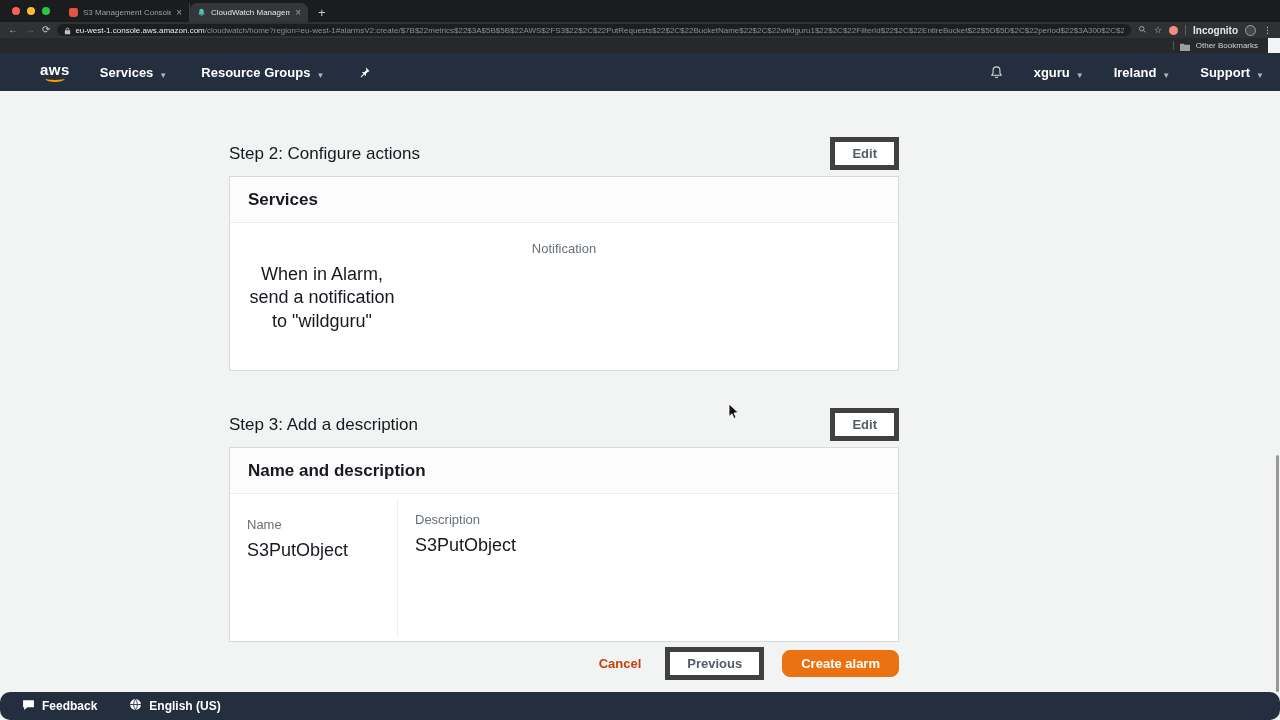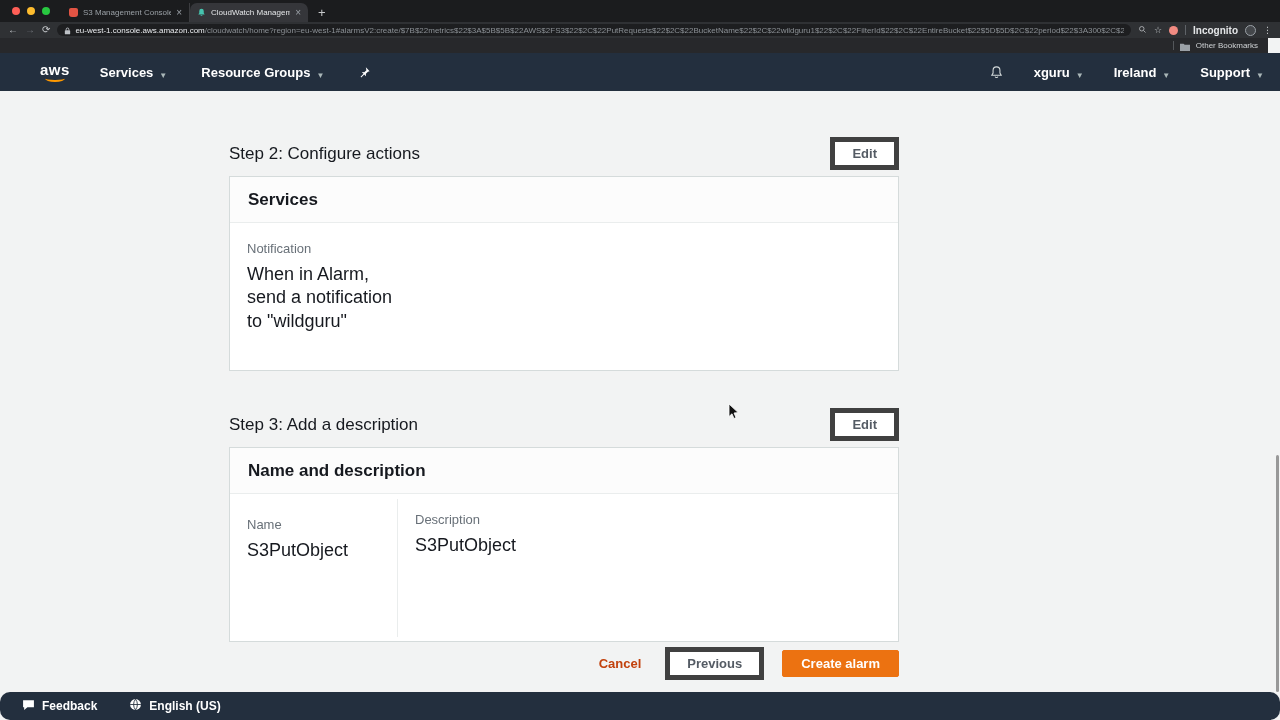--- a/index.html
+++ b/index.html
@@ -50,31 +50,31 @@
   .nav-ico svg { display:block; }
 
   
   .content { position:absolute; top:91px; left:0; right:0; bottom:28px; background:#f2f3f3; }
   .step-header { position:absolute; left:229px; width:670px; display:flex; justify-content:space-between; align-items:center; }
   .step-title { font-size:17px; font-weight:500; color:#16191f; }
   .btn-secondary { background:#ffffff; border:5px solid #404040; border-radius:0; color:#545b64; font-weight:bold; font-size:13px; padding:4px 17px; font-family:inherit; }
   .card { position:absolute; left:229px; width:670px; height:195px; background:#ffffff; border:1px solid #d5dbdb; }
   .card-header { height:46px; display:flex; align-items:center; padding:0 18px; border-bottom:1px solid #eaeded; background:#fcfcfc; }
   .card-title { font-size:17px; font-weight:bold; color:#16191f; }
-  .card-body { padding:18px 17px; }
+  .card-body { padding:18px 17px;text-align:center; }
   .field-label { font-size:13px; color:#687078; margin-bottom:7px; }
   .field-value { font-size:18px; color:#16191f; line-height:1.3; }
   .notif-value { max-width:150px; }
   .nd-body { display:flex; height:148px; }
   .nd-col1 { width:168px; padding:18px 17px 0 17px; border-right:1px solid #eaeded; height:138px; margin-top:5px; }
   .nd-col2 { padding:18px 17px 0 17px; }
 
   .actions-row { position:absolute; left:229px; top:556px; width:670px; display:flex; justify-content:flex-end; align-items:center; gap:18px; }
   .btn-link { background:none; border:none; color:#c2410c; font-weight:bold; font-size:13px; font-family:inherit; padding:5px 6px; }
-  .btn-primary { background:#ec7211; border:1px solid #ec7211; border-radius:2px; color:#ffffff; font-weight:bold; font-size:13px; padding:5px 18px; font-family:inherit; }
+  .btn-primary { background:#ec7211; border:1px solid #ec7211; border-radius:8px; color:#ffffff; font-weight:bold; font-size:13px; padding:5px 18px; font-family:inherit; }
 
   .scroll-thumb { position:absolute; right:1px; top:364px; width:3px; height:237px; background:#989898; border-radius:2px; }
 
   .cursor { position:absolute; left:728px; top:312px; }
 
   
   .footer { position:absolute; left:0; right:0; bottom:0; height:28px; background:#232f3e; display:flex; align-items:center; padding:0 22px;border-radius:10px; }
   .footer-item { display:flex; align-items:center; gap:7px; color:#ffffff; font-size:12px; font-weight:bold; }
   .footer-item + .footer-item { margin-left:32px; }
   .footer-right { margin-left:auto; display:flex; align-items:center; gap:30px; }

